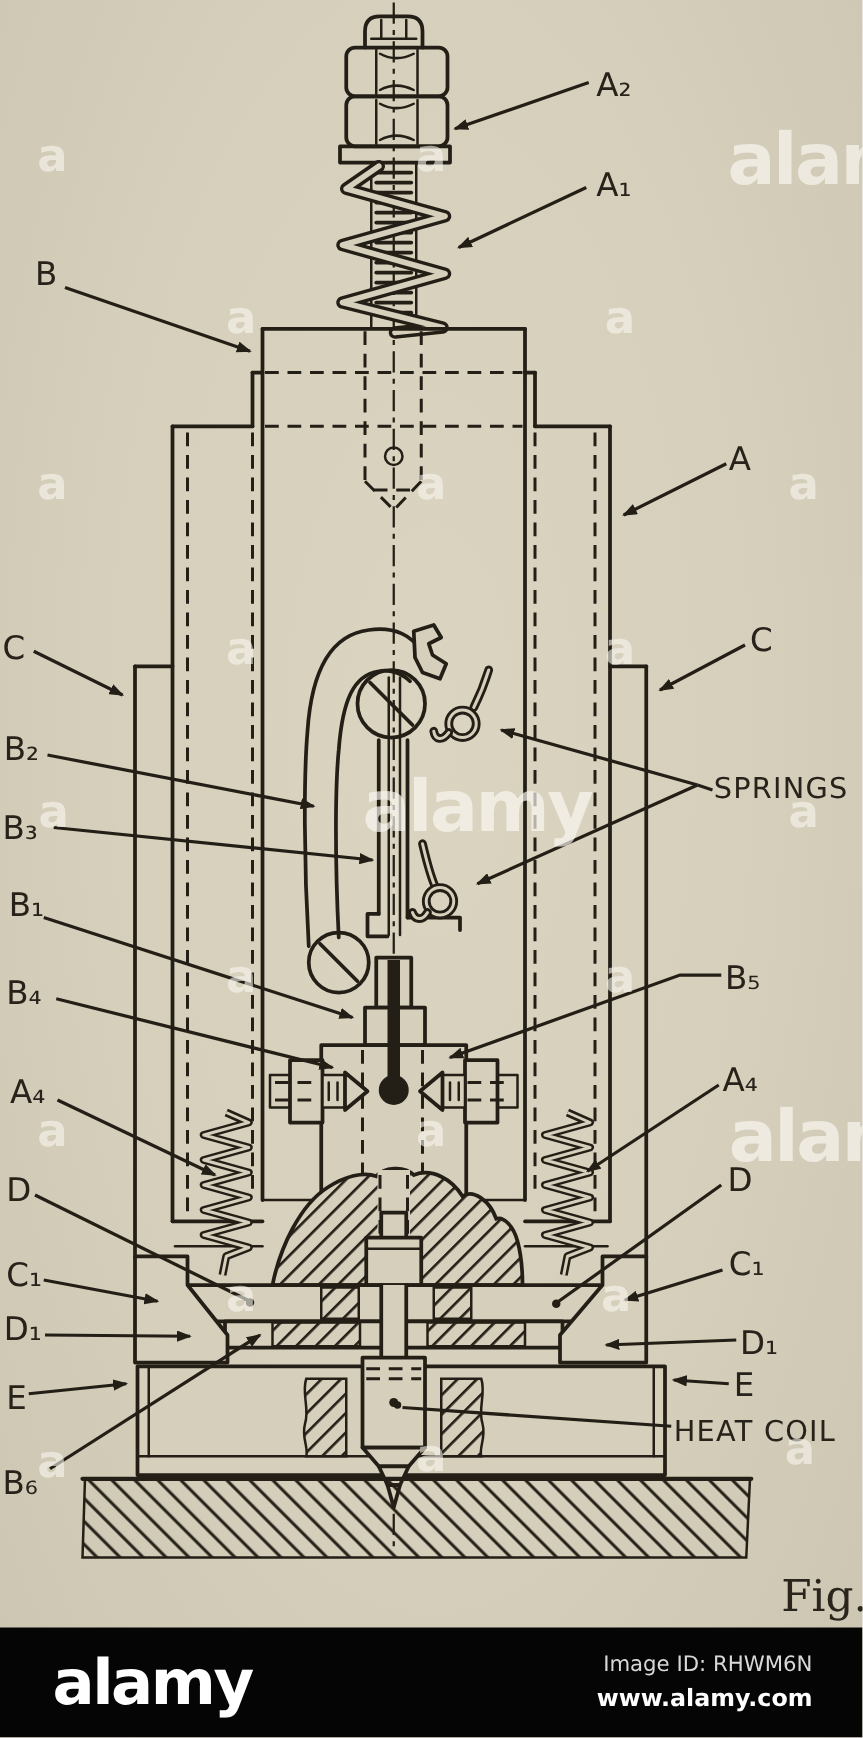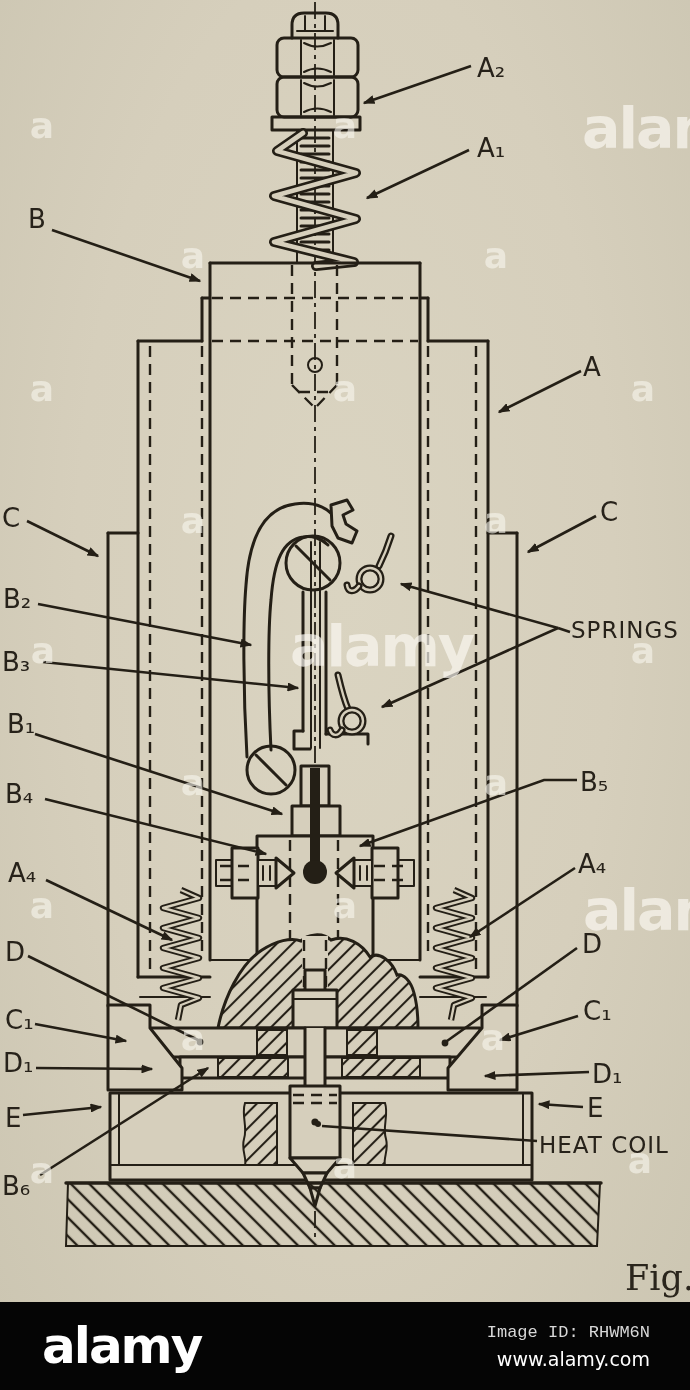--- a/index.html
+++ b/index.html
@@ -41,22 +41,22 @@
   }
   #footer{
     position:absolute;left:0;top:1302px;width:690px;height:88px;background:#050505;
     display:flex;align-items:center;justify-content:space-between;
   }
   #footer .flogo{
     color:#ffffff;font-weight:bold;font-size:50px;letter-spacing:-2px;margin-left:42px;
     font-family:"DejaVu Sans","Liberation Sans",sans-serif;
   }
   #footer .fright{margin-right:40px;text-align:right;}
-  #footer .fid{color:#d8d8d8;font-size:17px;margin-bottom:6px;font-family:Liberation Mono, monospace;}
-  #footer .furl{color:#ffffff;font-size:19px;font-weight:normal;}
+  #footer .fid{color:#d8d8d8;font-size:17px;margin-bottom:6px;}
+  #footer .furl{color:#ffffff;font-size:19px;font-weight:bold;}
 </style>
 </head>
 <body>
 
 <div id="stage">
 
   <svg width="690" height="1390" viewBox="0 0 690 1390">
     <defs>
       <pattern id="hUp" width="11" height="11" patternUnits="userSpaceOnUse" patternTransform="rotate(45)">
         <line x1="5" y1="-1" x2="5" y2="12" stroke="#241f16" stroke-width="2.1"></line>

